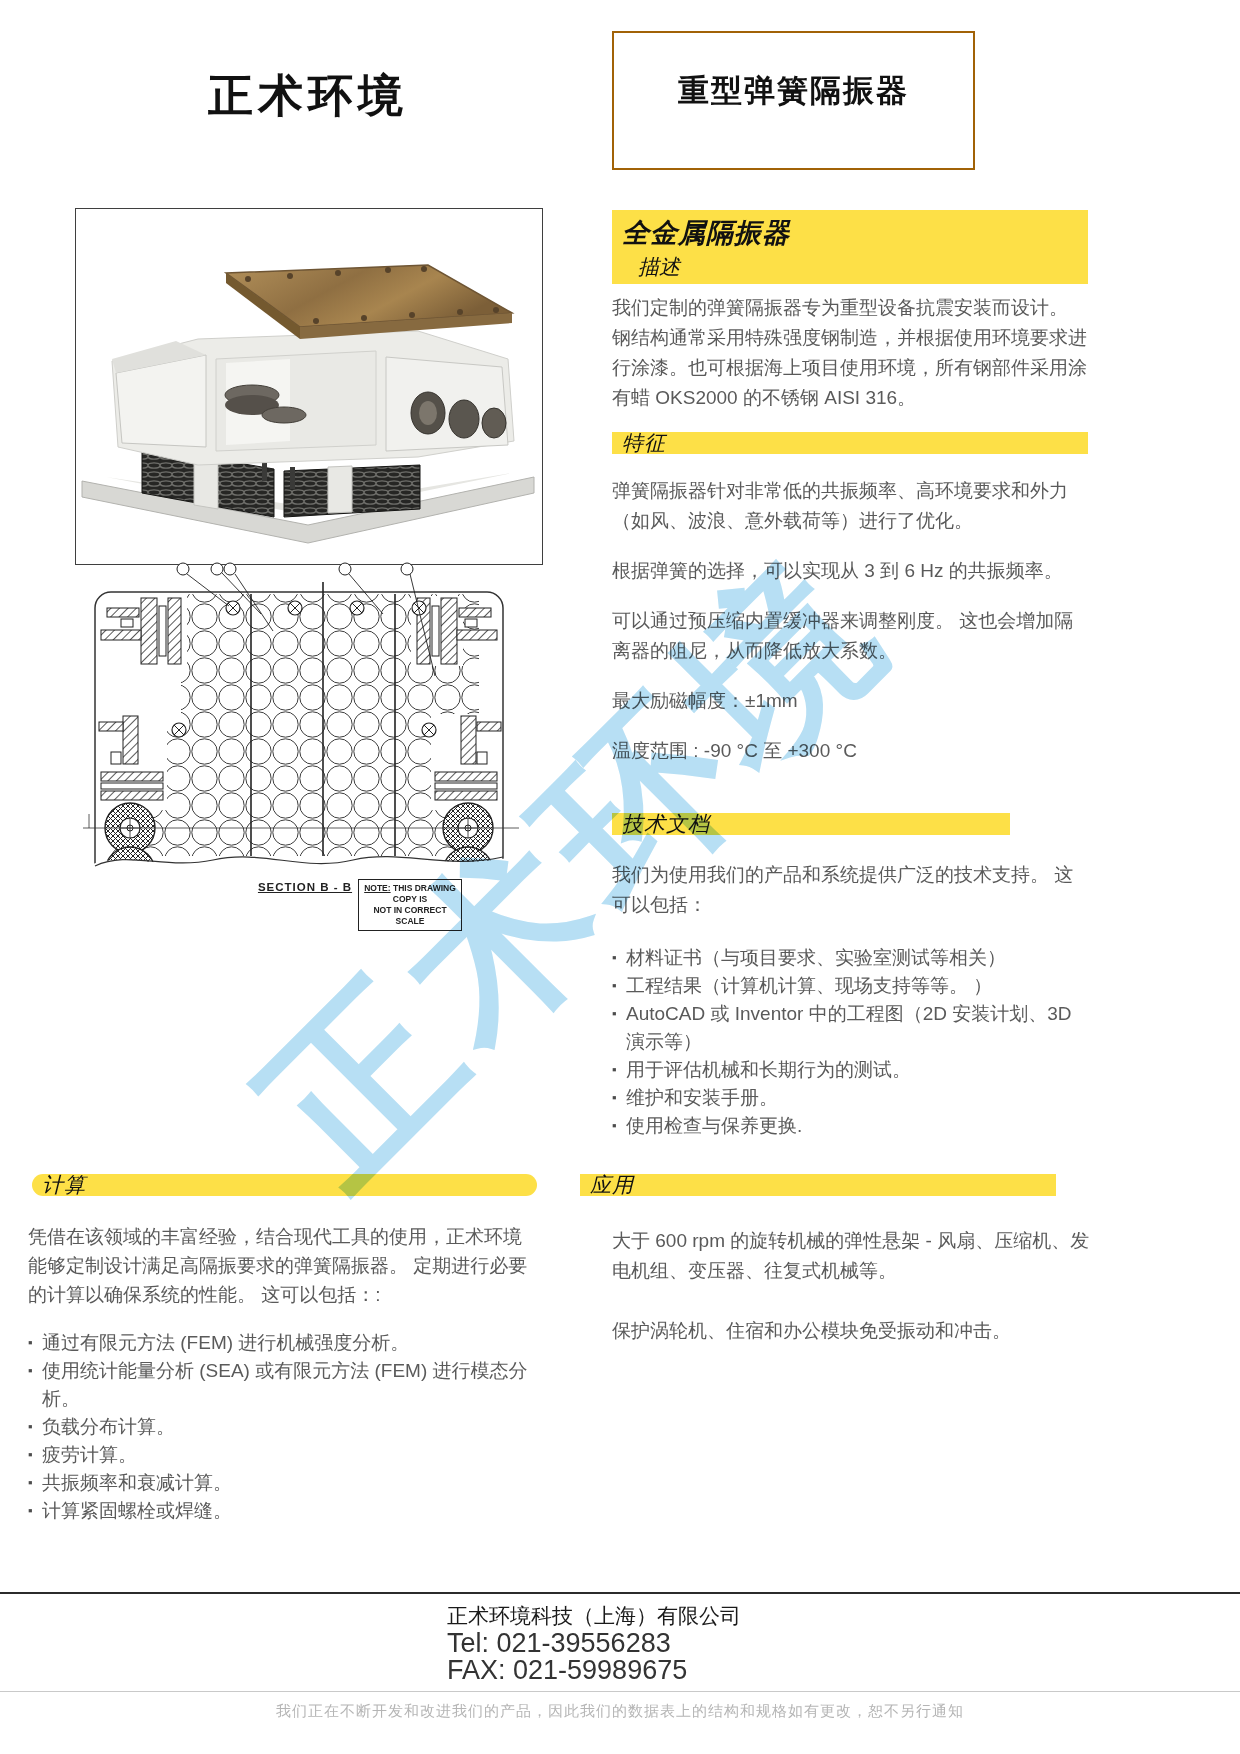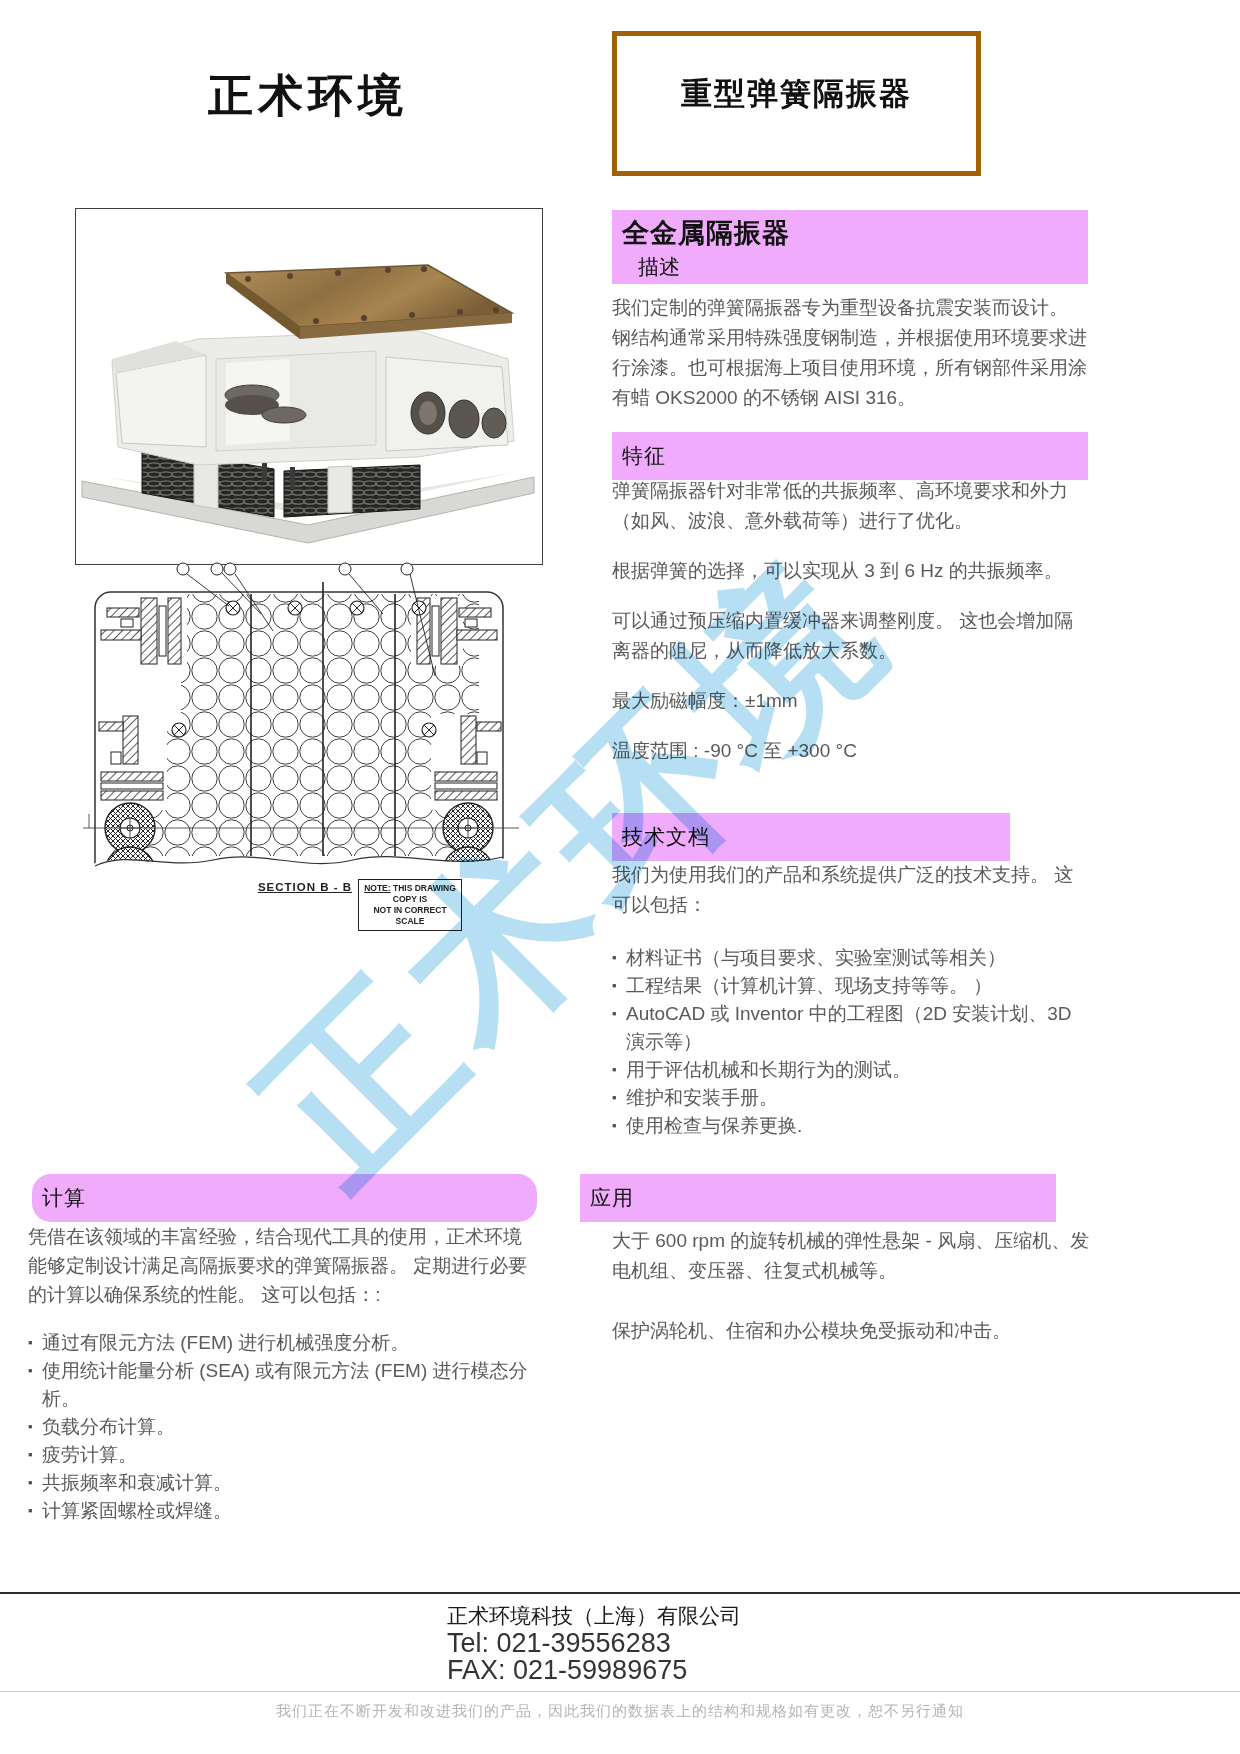--- a/index.html
+++ b/index.html
@@ -11,21 +11,21 @@
   }
   .abs{position:absolute;}
 
   
   .logo{
     left:75px;top:66px;width:466px;text-align:center;
     font-size:45px;font-weight:600;letter-spacing:5px;color:#111;
   }
   .product-box{
     left:612px;top:31px;width:359px;height:135px;
-    border:5px solid #a16207;display:flex;align-items:center;justify-content:center;
+    border:2px solid #a16207;display:flex;align-items:center;justify-content:center;
   }
   .product-box .t{
     font-size:31px;font-weight:700;color:#111;letter-spacing:2px;
     transform:translateY(-10px);
   }
 
   
   .photo-frame{
     left:75px;top:208px;width:466px;height:355px;
     border:1px solid #3f3f3f;background:#fff;
@@ -38,28 +38,28 @@
     font-size:11.5px;font-weight:700;color:#222;text-decoration:underline;letter-spacing:1px;
   }
   .note-box{
     left:358px;top:879px;width:94px;padding:3px 4px;
     border:1.5px solid #222;color:#222;
     font-size:8.5px;font-weight:700;line-height:11px;text-align:center;
   }
   .note-box .nl{text-decoration:underline;}
 
   
-  .band{background:#f0abfc;color:#111;}
+  .band{background:#fde047;color:#111;font-style:italic;}
   .band-big{
     left:612px;top:210px;width:476px;height:74px;padding:7px 0 0 10px;box-sizing:border-box;
   }
   .band-big .t1{font-size:27px;font-weight:600;line-height:33px;letter-spacing:1px;}
   .band-big .t2{font-size:21px;font-weight:500;margin:3px 0 0 16px;}
   .band-sm{
-    height:48px;display:flex;align-items:center;padding-left:10px;box-sizing:border-box;
+    height:22px;display:flex;align-items:center;padding-left:10px;box-sizing:border-box;
     font-size:21px;font-weight:500;letter-spacing:1px;
   }
   .band-features{left:612px;top:432px;width:476px;}
   .band-techdocs{left:612px;top:813px;width:398px;}
   .band-calc{left:32px;top:1174px;width:505px;border-radius:19px;}
   .band-app{left:580px;top:1174px;width:476px;}
 
   .body-copy{font-size:19px;line-height:30px;color:#5a5a5a;}
   .overview-body{left:612px;top:293px;width:478px;}
   .features-body{left:612px;top:476px;width:478px;}

